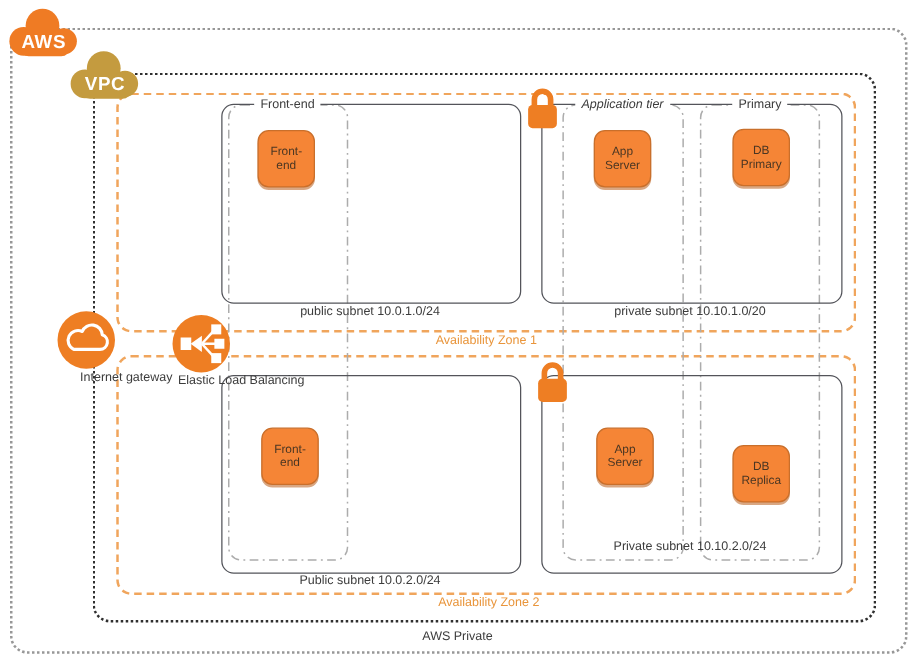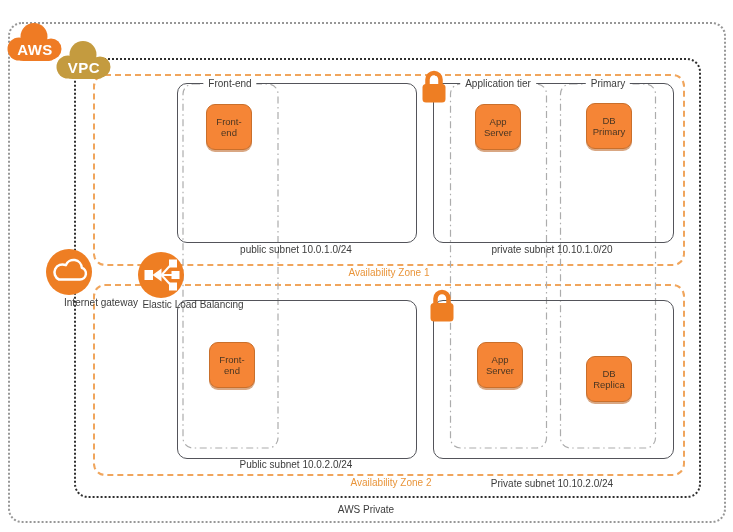--- a/index.html
+++ b/index.html
@@ -53,40 +53,40 @@
       <rect x="560.5" y="84" width="95" height="364" rx="10"></rect>
     </g>
   </svg>
 
   <div class="abs subnet-box" style="left:177px;top:83px;width:238px;height:158px;"></div>
   <div class="abs subnet-box" style="left:433px;top:83px;width:239px;height:158px;"></div>
   <div class="abs subnet-box" style="left:177px;top:300px;width:238px;height:157px;"></div>
   <div class="abs subnet-box" style="left:433px;top:300px;width:239px;height:157px;"></div>
 
   <div class="abs tier-lbl" style="left:230px;top:78px;">Front-end</div>
-  <div class="abs tier-lbl" style="left:498px;top:78px;">Application tier</div>
+  <div class="abs tier-lbl" style="left:498px;top:78px;font-style:italic;">Application tier</div>
   <div class="abs tier-lbl" style="left:608px;top:78px;">Primary</div>
 
   <div class="abs lbl" style="left:296px;top:244px;">public subnet 10.0.1.0/24</div>
   <div class="abs lbl" style="left:552px;top:244px;">private subnet 10.10.1.0/20</div>
   <div class="abs lbl" style="left:296px;top:459px;">Public subnet 10.0.2.0/24</div>
-  <div class="abs lbl" style="left:552px;top:478px;">Private subnet 10.10.2.0/24</div>
+  <div class="abs lbl" style="left:552px;top:432px;">Private subnet 10.10.2.0/24</div>
 
   <div class="abs lbl zone-lbl" style="left:389px;top:267px;">Availability Zone 1</div>
   <div class="abs lbl zone-lbl" style="left:391px;top:477px;">Availability Zone 2</div>
   <div class="abs lbl" style="left:366px;top:504px;">AWS Private</div>
 
   <div class="abs node" style="left:206px;top:104px;">Front-end</div>
   <div class="abs node" style="left:475px;top:104px;">App Server</div>
   <div class="abs node" style="left:586px;top:103px;">DB Primary</div>
   <div class="abs node" style="left:209px;top:342px;">Front-end</div>
   <div class="abs node" style="left:477px;top:342px;">App Server</div>
   <div class="abs node" style="left:586px;top:356px;">DB Replica</div>
 
-  <div class="abs cloud" style="left:4px;top:20px;width:62px;height:46px;">
+  <div class="abs cloud" style="left:4px;top:4px;width:62px;height:46px;">
     <svg width="62" height="46" viewBox="0 0 62 46">
       <g fill="#ef7b24">
         <circle cx="15" cy="29" r="11.5"></circle>
         <circle cx="30" cy="16.5" r="13.5"></circle>
         <circle cx="47" cy="29" r="10.5"></circle>
         <rect x="12" y="25" width="40" height="16" rx="7"></rect>
       </g>
     </svg>
     <span class="cloud-txt">AWS</span>
   </div>

